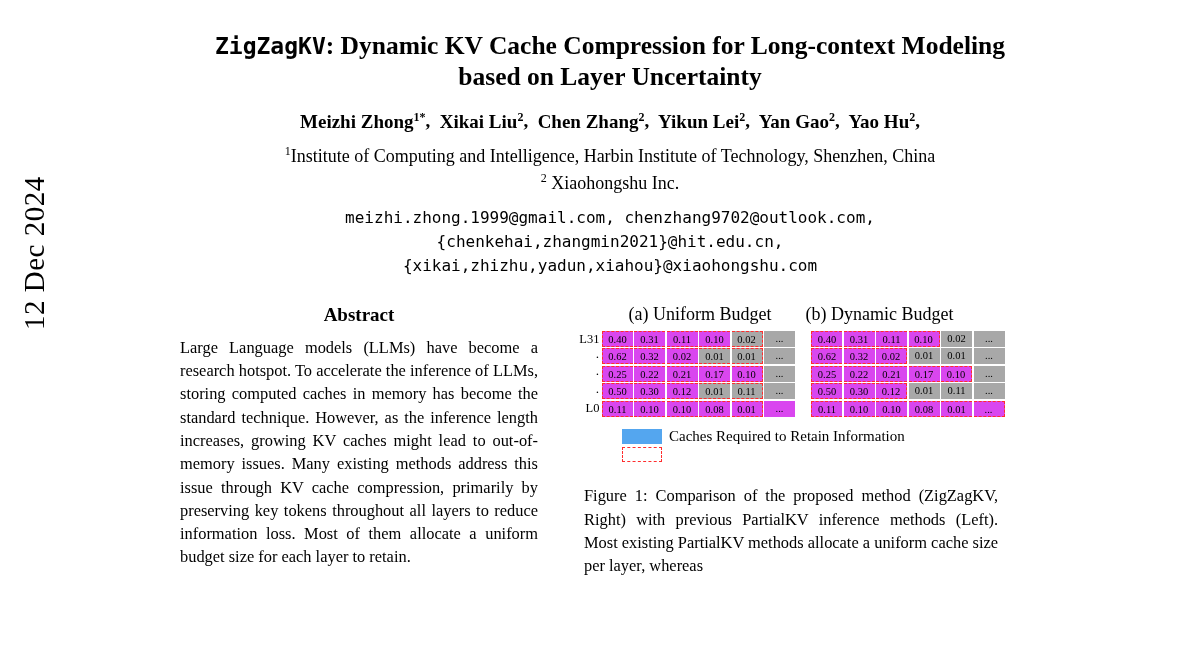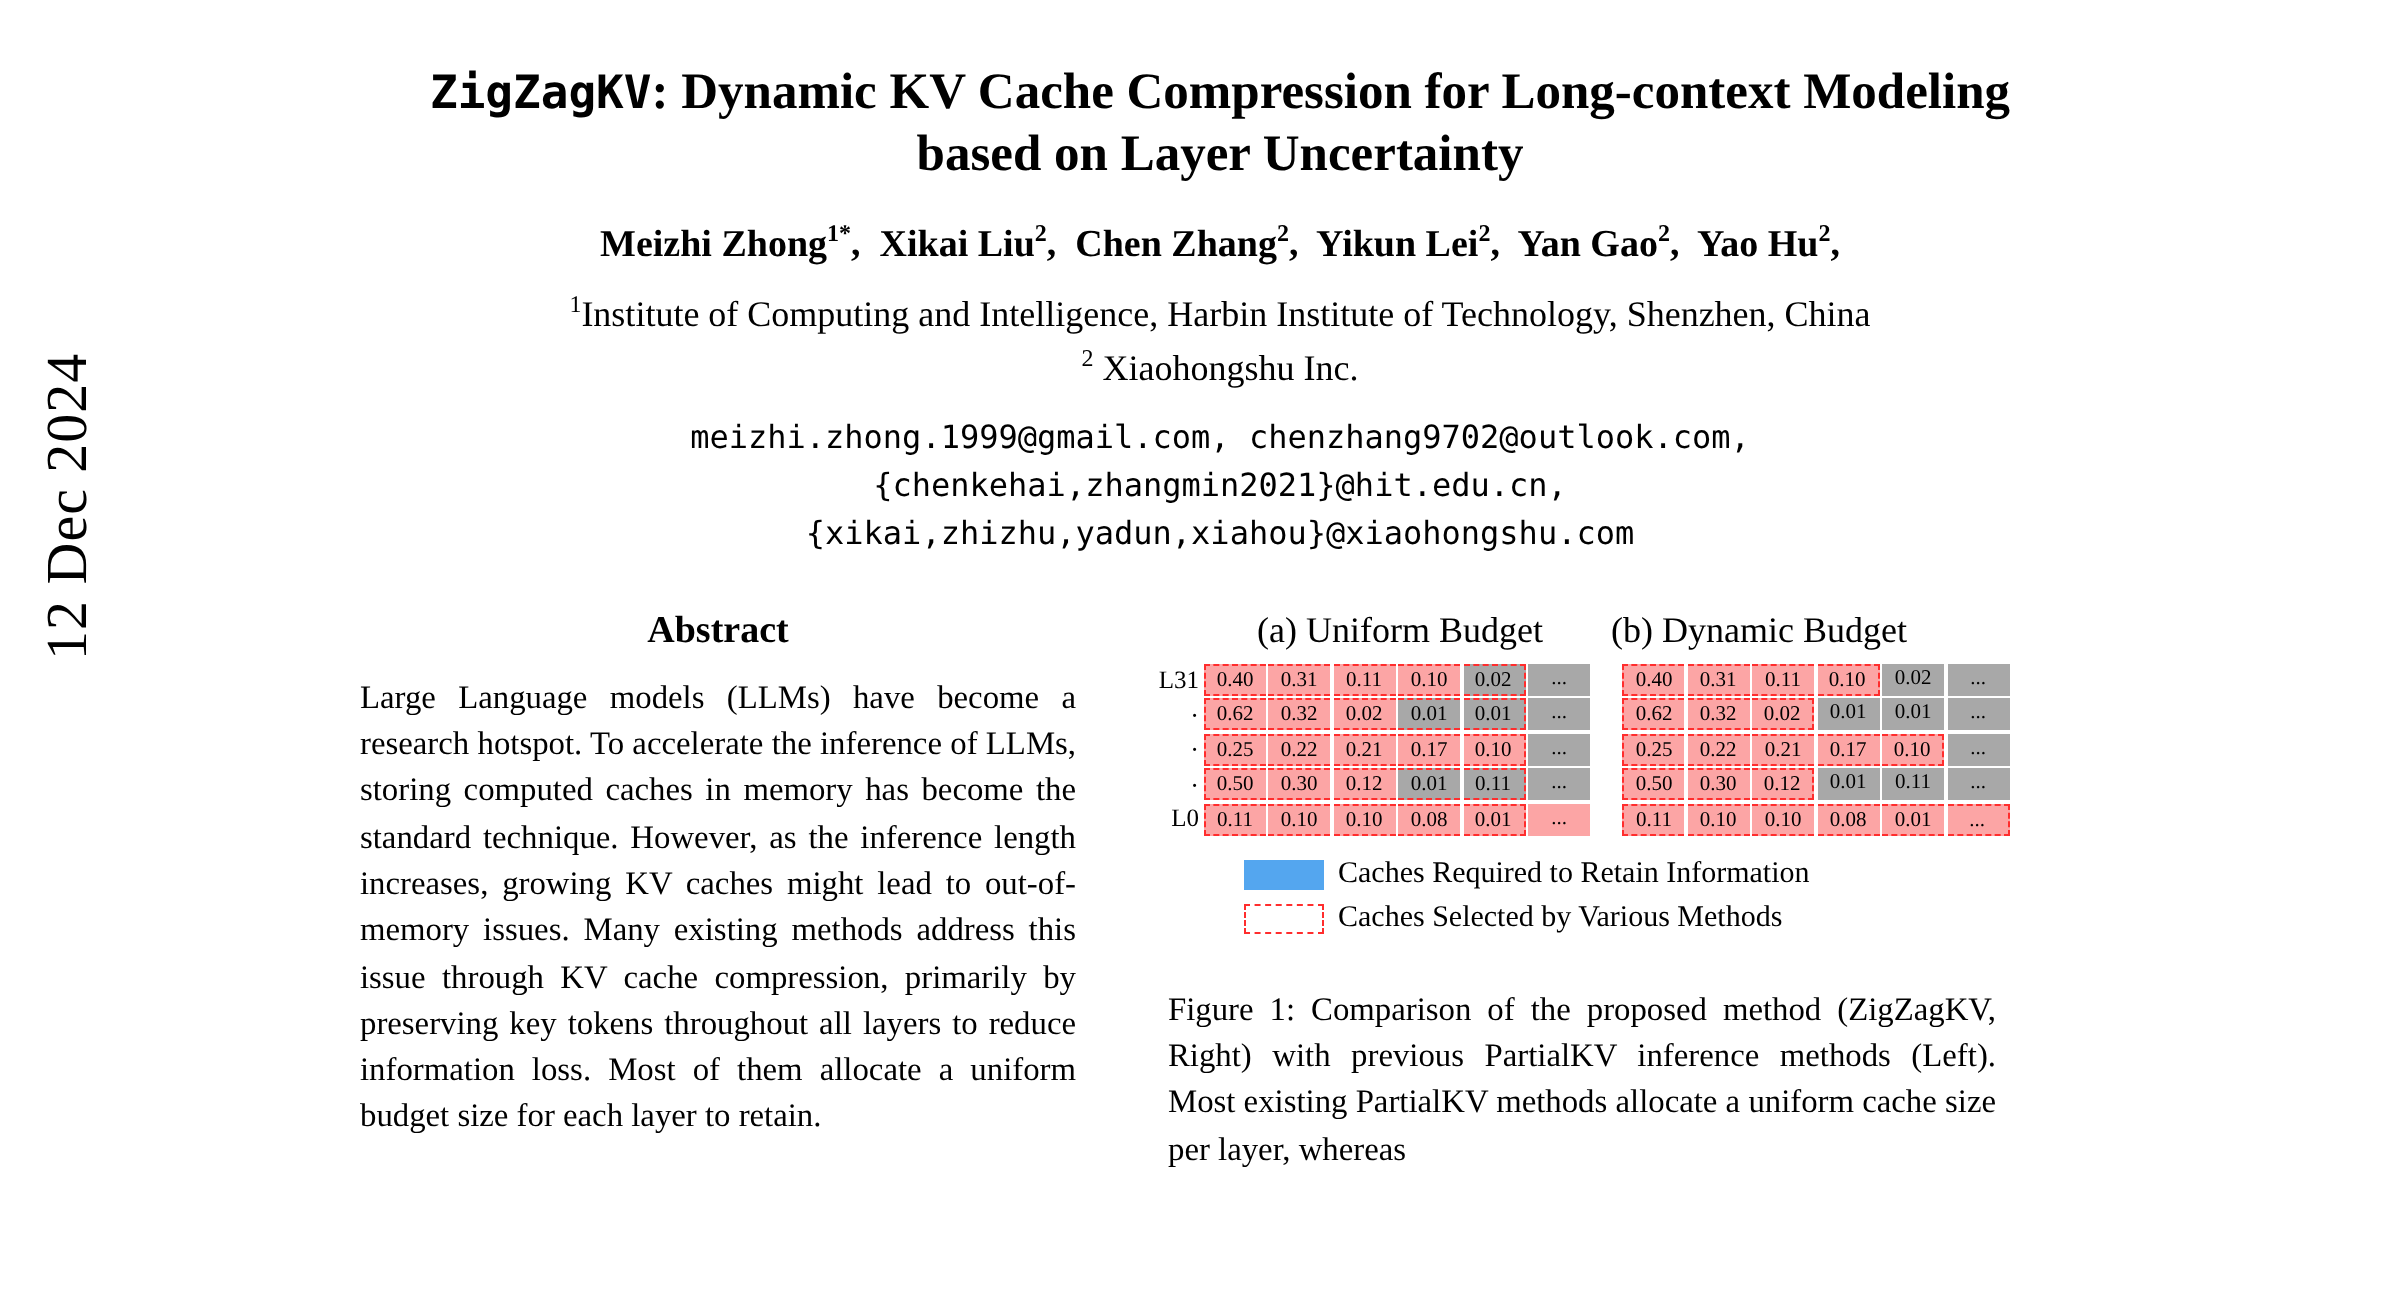--- a/index.html
+++ b/index.html
@@ -155,21 +155,21 @@
   .cell {
     width: 31px;
     height: 16px;
     font-size: 10.5px;
     line-height: 16px;
     text-align: center;
     font-family: "Liberation Serif", serif;
     color: #000;
     box-sizing: border-box;
   }
-  .cell.blue { background: #fca5a5; }
+  .cell.blue { background: #d946ef; }
   .cell.grey { background: #a8a8a8; }
   .cell.sel-l { border-left: 1.4px dashed #ff2d2d; }
   .cell.sel-r { border-right: 1.4px dashed #ff2d2d; }
   .cell.sel-t { border-top: 1.4px dashed #ff2d2d; }
   .cell.sel-b { border-bottom: 1.4px dashed #ff2d2d; }
 
   .legend {
     margin-top: 8px;
     margin-left: 38px;
     font-size: 15px;
@@ -341,21 +341,20 @@
 
       </div>
 
       <div class="legend">
         <div class="legend-row">
           <span class="sw-blue"></span>
           <span>Caches Required to Retain Information</span>
         </div>
         <div class="legend-row">
           <span class="sw-dash"></span>
-          <span>Caches Selected by Various Methods</span>
         </div>
       </div>
 
       <div class="caption">Figure 1: Comparison of the proposed method (ZigZagKV, Right) with previous PartialKV inference methods (Left). Most existing PartialKV methods allocate a uniform cache size per layer, whereas</div>
     </div>
 
   </div>
 </div>
 
 </body></html>

